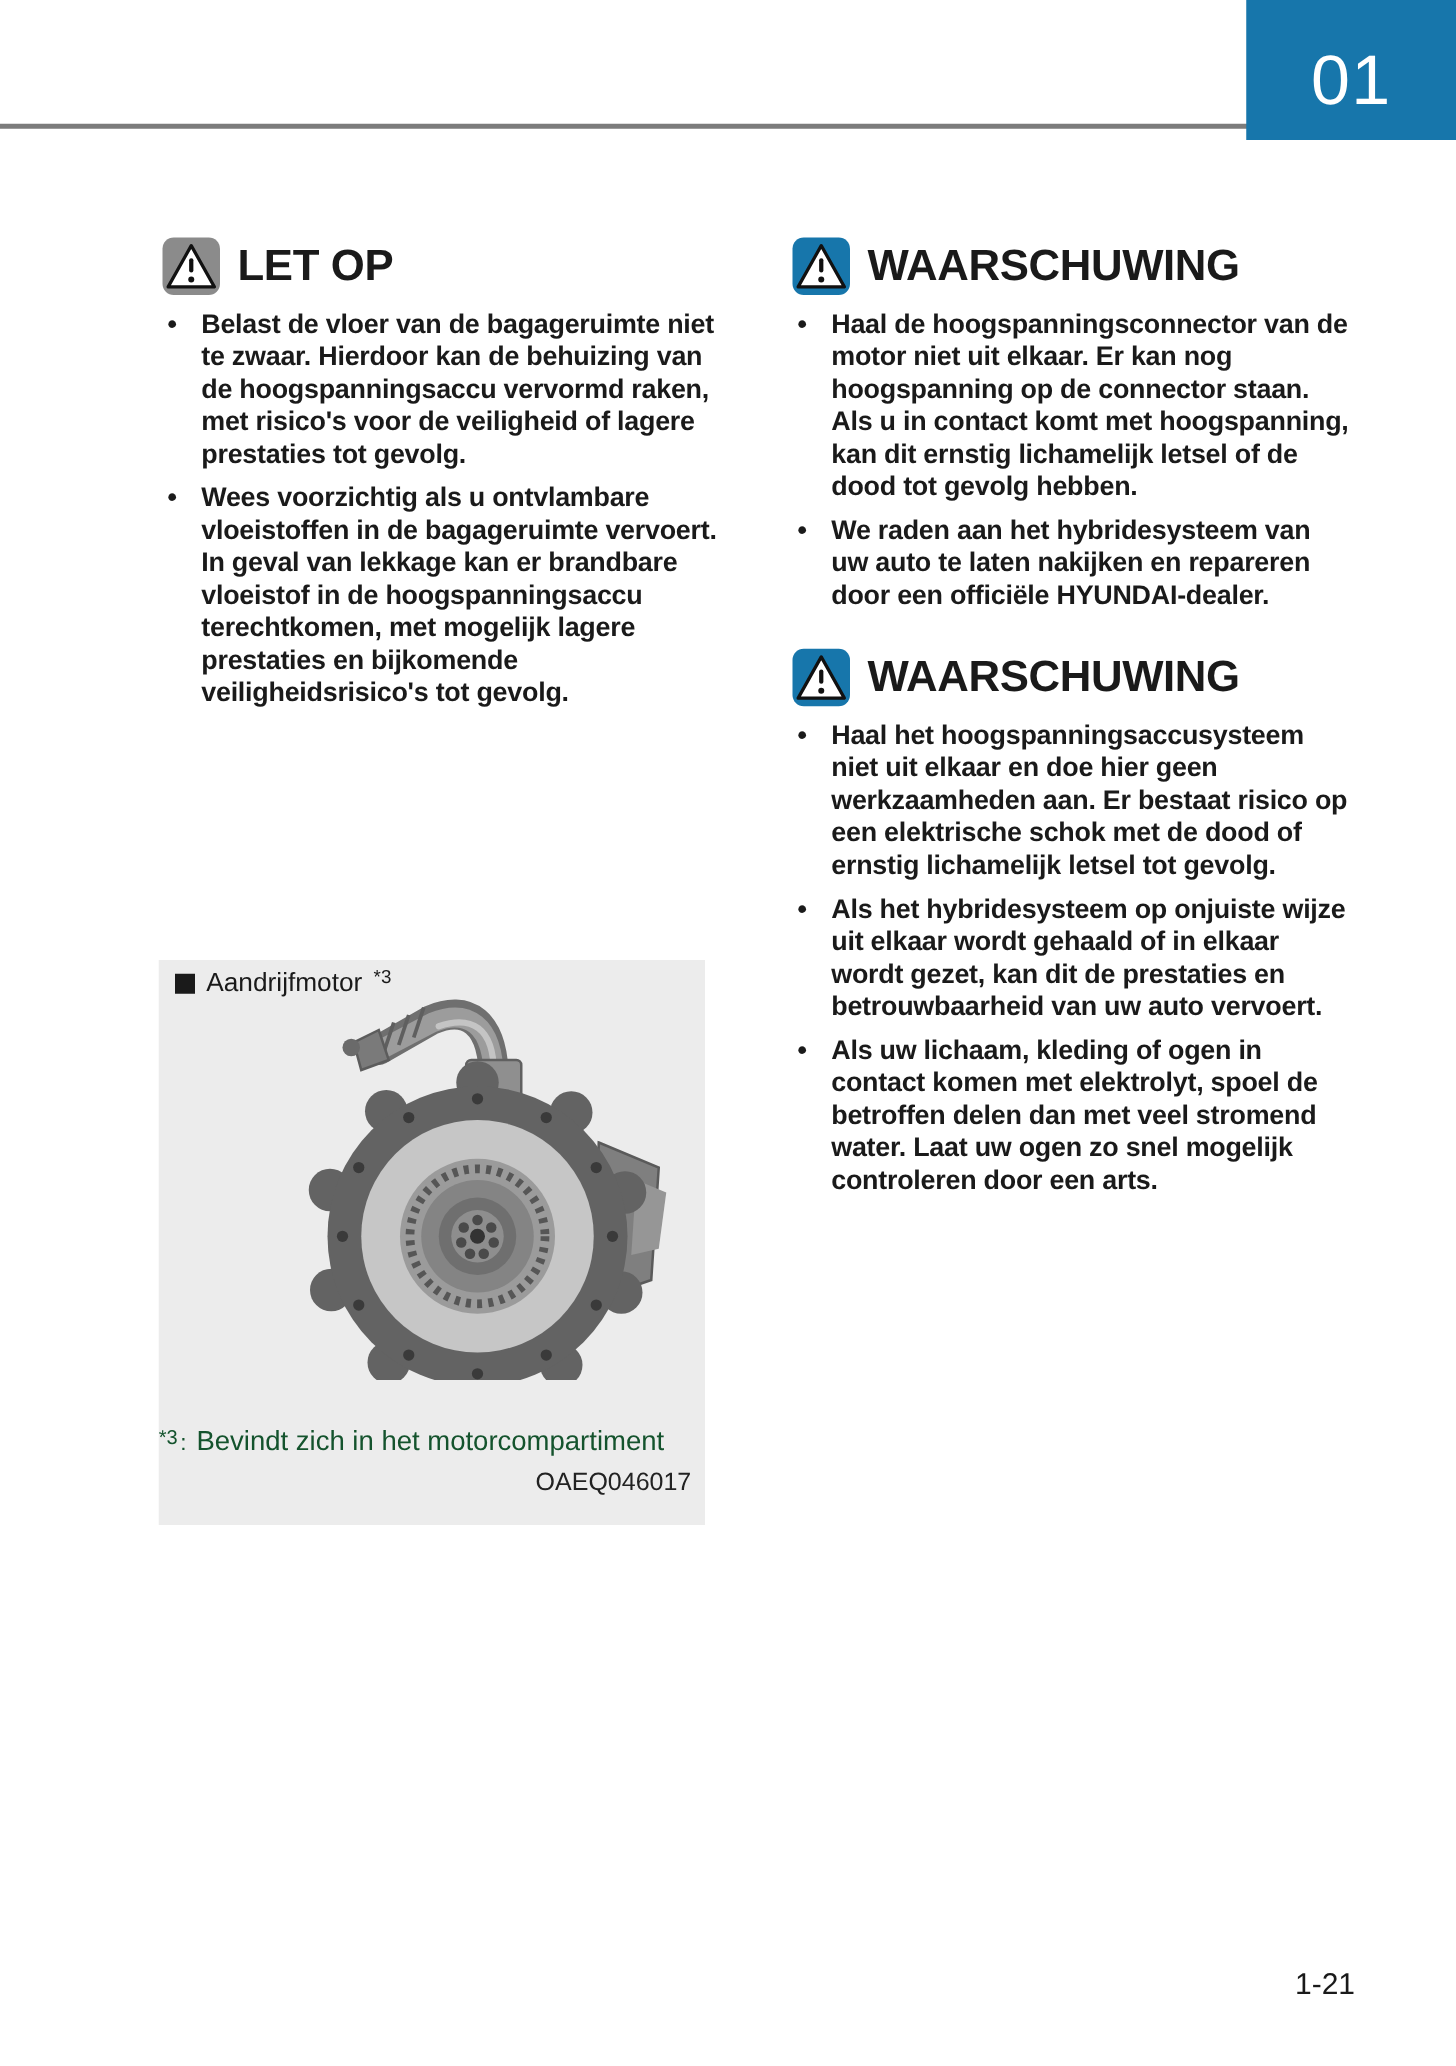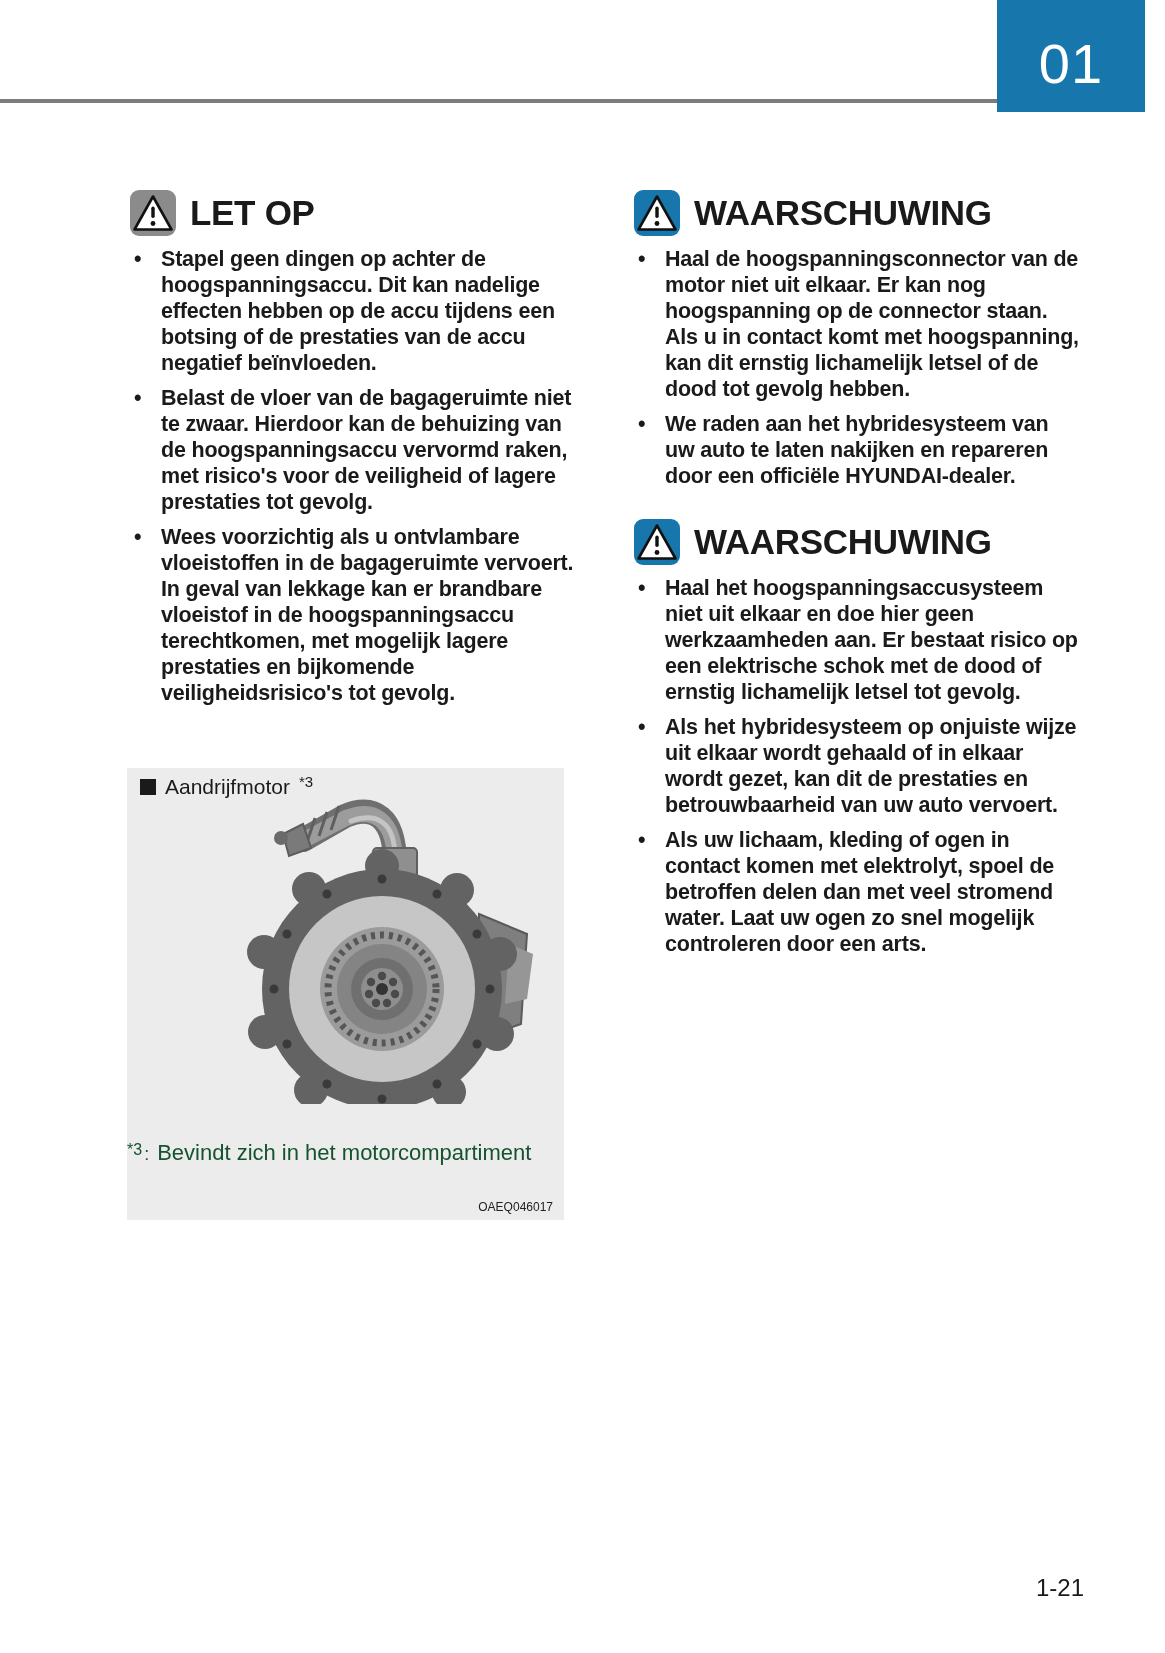--- a/index.html
+++ b/index.html
@@ -3,21 +3,21 @@
 <meta charset="utf-8">
 <style>
   html,body{margin:0;padding:0;background:#ffffff;}
   .page{
     position:relative;width:1165px;height:1653px;background:#ffffff;overflow:hidden;
     font-family:"Liberation Sans", sans-serif;color:#1a1a1a;
   }
   
   .top-rule{position:absolute;left:0;top:99px;width:1000px;height:4px;background:#7c7c7c;}
   .chapter-badge{
-    position:absolute;left:997px;top:0;width:148px;height:112px;background:#1776ab;
+    position:absolute;left:997px;top:0;width:168px;height:112px;background:#1776ab;
     display:flex;align-items:center;justify-content:center;
   }
   .chapter-badge span{color:#ffffff;font-size:56px;font-weight:400;padding-top:14px;letter-spacing:1px;}
   
   .col{position:absolute;width:446px;}
   .col-left{left:130px;top:190px;}
   .col-right{left:634px;top:190px;}
   .section-header{display:flex;align-items:center;gap:14px;margin:0 0 8px 0;}
   .section-header.second{margin-top:30px;}
   .warn-icon{
@@ -39,21 +39,21 @@
   .figure{
     position:absolute;left:127px;top:768px;width:437px;height:452px;background:#ececec;
   }
   .figure-label{
     position:absolute;left:13px;top:7px;font-size:21px;font-weight:400;color:#1a1a1a;
     display:flex;align-items:center;gap:9px;
   }
   .fig-marker{width:16px;height:16px;background:#1a1a1a;display:inline-block;}
   .figure-label sup{font-size:15px;line-height:0;position:relative;top:-5px;}
   .figure-caption{
-    position:absolute;right:11px;bottom:6px;font-size:12px;font-weight:400;color:#222222;
+    position:absolute;right:11px;bottom:22px;font-size:20px;font-weight:400;color:#222222;
   }
   .motor-svg{position:absolute;left:0;top:26px;}
   
   .footnote{position:absolute;left:127px;top:1140px;font-size:22px;font-weight:400;color:#14532d;}
   .footnote .fn-ref{font-size:16px;position:relative;top:-5px;}
   .footnote .fn-sep{margin:0 8px 0 2px;font-size:18px;}
   
   .page-number{position:absolute;left:1036px;top:1574px;font-size:24px;font-weight:400;color:#1a1a1a;text-align:right;}
 </style>
 </head>
@@ -74,21 +74,20 @@
         <svg width="46" height="46" viewBox="0 0 46 46">
           <path d="M23 6.5 L41.5 39.5 L4.5 39.5 Z" fill="#ffffff" stroke="#111111" stroke-width="2.6" stroke-linejoin="round"></path>
           <rect x="21.3" y="16.5" width="3.4" height="11.5" rx="1.7" fill="#111111"></rect>
           <circle cx="23" cy="33.5" r="2.4" fill="#111111"></circle>
         </svg>
       </span>
       <span class="section-title">LET OP</span>
     </div>
 
     <ul class="bullets">
-      <li>Stapel geen dingen op achter de hoogspanningsaccu. Dit kan nadelige effecten hebben op de accu tijdens een botsing of de prestaties van de accu negatief beïnvloeden.</li>
       <li>Belast de vloer van de bagageruimte niet te zwaar. Hierdoor kan de behuizing van de hoogspanningsaccu vervormd raken, met risico's voor de veiligheid of lagere prestaties tot gevolg.</li>
       <li>Wees voorzichtig als u ontvlambare vloeistoffen in de bagageruimte vervoert. In geval van lekkage kan er brandbare vloeistof in de hoogspanningsaccu terechtkomen, met mogelijk lagere prestaties en bijkomende veiligheidsrisico's tot gevolg.</li>
     </ul>
   </div>
 
   <div class="figure">
     <div class="figure-label">
       <span class="fig-marker"></span>
       <span>Aandrijfmotor</span>
       <sup>*3</sup>

